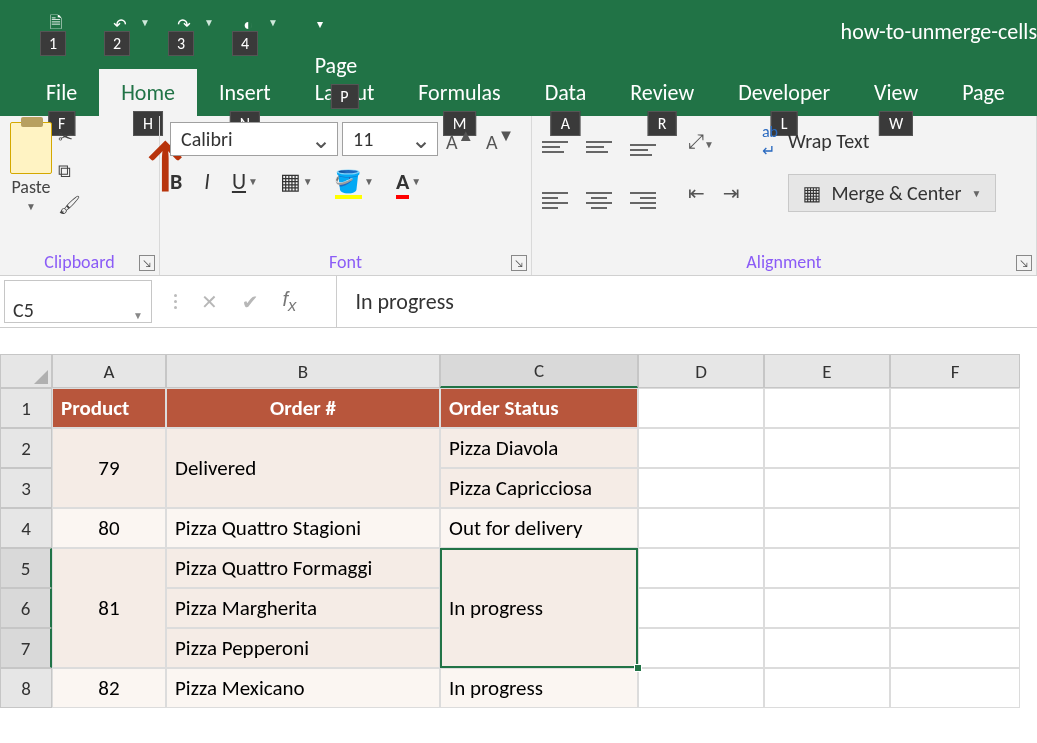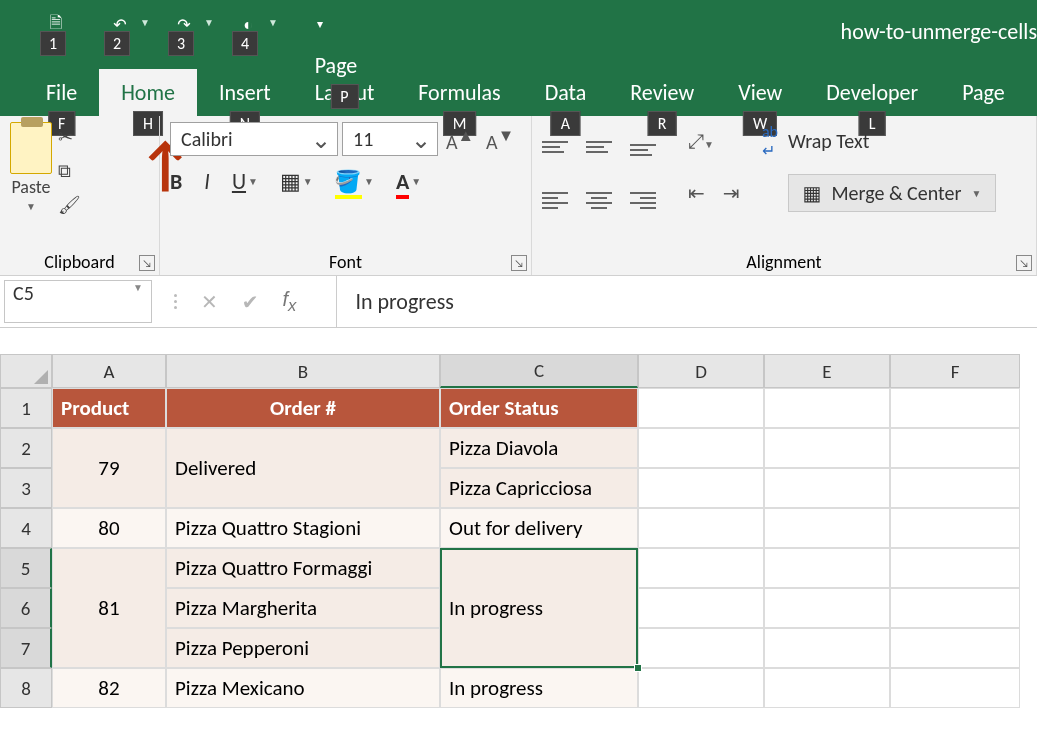--- a/index.html
+++ b/index.html
@@ -16,21 +16,21 @@
 
   
   .tabstrip { background: #217346; height: 46px; display: flex; align-items: flex-end; padding: 0 24px; gap: 0; position: relative; }
   .tab { color: #fff; font-size: 22px; padding: 10px 22px 10px 22px; position: relative; cursor: pointer; }
   .tab.active { background: #f3f3f3; color: #217346; }
   .key-badge { position: absolute; left: 50%; transform: translateX(-50%); top: 42px; background: #3a3a3a; color: #fff; font-size: 16px; padding: 2px 9px; border:1px solid #555; }
 
   
   .ribbon { background: #f3f3f3; height: 160px; display: flex; border-bottom: 1px solid #d0d0d0; }
   .group { border-right: 1px solid #d9d9d9; display: flex; flex-direction: column; justify-content: space-between; padding: 6px 10px 2px 10px; position: relative; }
-  .group-label { text-align: center; font-size: 18px; color: #000000; padding-top: 4px; }
+  .group-label { text-align: center; font-size: 18px; color: #8b5cf6; padding-top: 4px; }
   .group-dialoglauncher { position: absolute; right: 4px; bottom: 4px; width: 16px; height: 16px; border: 1px solid #888; font-size: 11px; display:flex; align-items:center; justify-content:center; color:#555; }
 
   .clipboard-body { display:flex; align-items:flex-start; gap:6px; }
   .paste-btn { display:flex; flex-direction:column; align-items:center; gap:2px; }
   .paste-icon { width:42px; height:52px; background:#fff3c3; border:1px solid #d4a800; border-radius:2px; position:relative; }
   .paste-icon::before { content:""; position:absolute; top:-6px; left:10px; width:22px; height:10px; background:#b8a060; border-radius:2px; }
   .paste-label { font-size:18px; color:#444; }
   .clip-tools { display:flex; flex-direction:column; gap:12px; padding-top:4px; font-size:18px; color:#444; }
 
   .arrow-hint { position:absolute; left:138px; top:12px; font-size:60px; color:#b8330b; font-weight:bold; }
@@ -48,21 +48,21 @@
 
   .align-body { display:flex; flex-direction:column; gap:14px; }
   .align-row { display:flex; gap:18px; align-items:center; font-size:20px; color:#555; }
   .align-cell { width:26px; height:22px; display:inline-flex; flex-direction:column; justify-content:center; gap:3px; }
   .align-cell span { height:2px; background:#666; display:block; }
   .wrap-btn { display:flex; align-items:center; gap:10px; font-size:20px; color:#333; }
   .merge-btn { display:flex; align-items:center; gap:10px; background:#e6e6e6; border:1px solid #c8c8c8; padding:6px 14px; font-size:20px; color:#333; }
 
   
   .namefx { display:flex; height:52px; border-bottom:1px solid #ccc; background:#fff; }
-  .namebox { width:148px; border:1px solid #c6c6c6; margin:4px; display:flex; align-items:flex-start; justify-content:space-between; padding:0 8px; font-size:20px; color:#333; background:#fff;}
+  .namebox { width:148px; border:1px solid #c6c6c6; margin:4px; display:flex; align-items:flex-end; justify-content:space-between; padding:0 8px; font-size:20px; color:#333; background:#fff;}
   .namebox .caret { font-size:10px; color:#888; }
   .fx-wrap { flex:1; display:flex; align-items:center; }
   .fx-tools { display:flex; gap:24px; padding:0 18px; font-size:20px; color:#b7b7b7; align-items:center; }
   .fx-label { font-style:italic; font-family:Liberation Sans, sans-serif; font-size:20px; color:#777; margin-right:22px; }
   .fx-input { font-size:22px; color:#333; border-left:1px solid #ccc; padding-left:18px; height:100%; display:flex; align-items:center; flex:1;}
 
   .spacer-under-fx { height:26px; background:#fff; }
 
   
   .grid { display:grid; grid-template-columns: 52px 114px 274px 198px 126px 126px 130px; }
@@ -118,22 +118,22 @@
 </div>
 
 <div class="tabstrip">
   <div class="tab"><span>File</span><span class="key-badge">F</span></div>
   <div class="tab active"><span>Home</span><span class="key-badge">H</span></div>
   <div class="tab"><span>Insert</span><span class="key-badge">N</span></div>
   <div class="tab"><span>Page Layout</span><span class="key-badge">P</span></div>
   <div class="tab"><span>Formulas</span><span class="key-badge">M</span></div>
   <div class="tab"><span>Data</span><span class="key-badge">A</span></div>
   <div class="tab"><span>Review</span><span class="key-badge">R</span></div>
+  <div class="tab"><span>Developer</span><span class="key-badge">L</span></div>
   <div class="tab"><span>View</span><span class="key-badge">W</span></div>
-  <div class="tab"><span>Developer</span><span class="key-badge">L</span></div>
   <div class="tab"><span>Page</span></div>
 </div>
 
 <div class="ribbon">
 
   <div class="group" style="width:160px;">
     <div class="clipboard-body">
       <div class="paste-btn">
         <div class="paste-icon"></div>
         <div class="paste-label">Paste</div>

